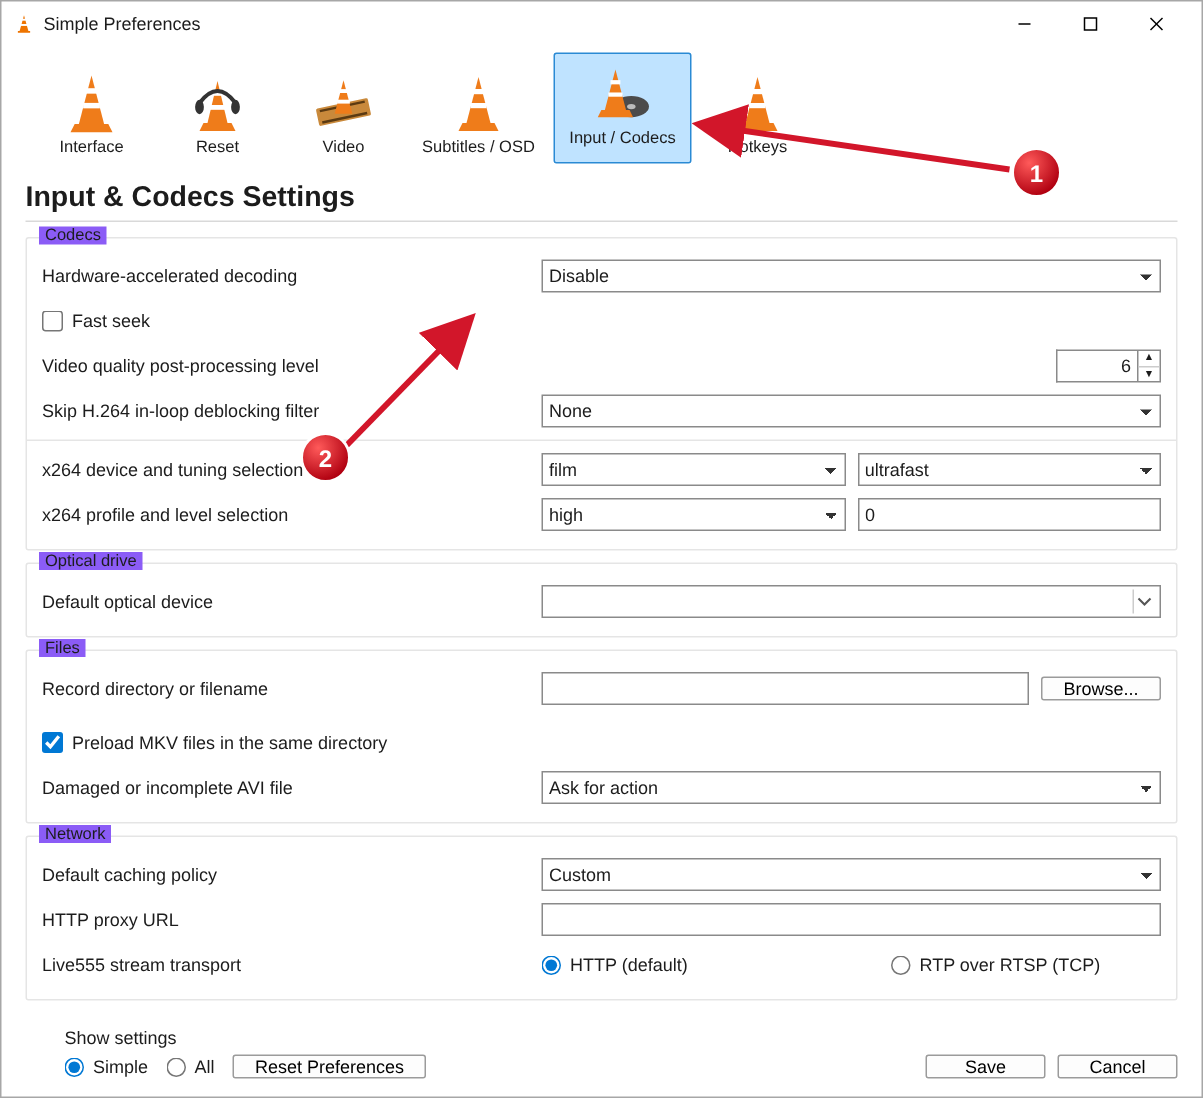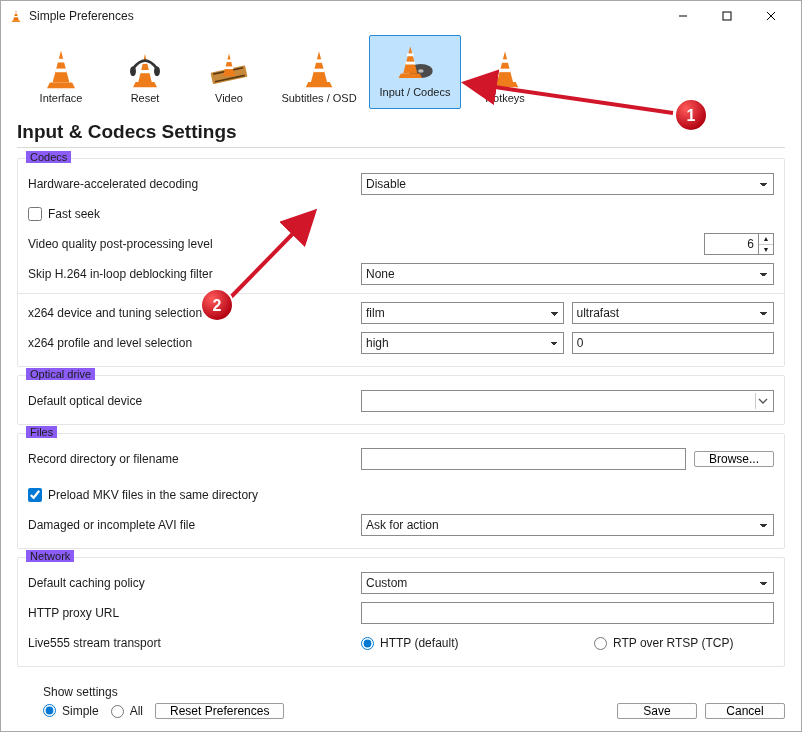--- a/index.html
+++ b/index.html
@@ -318,21 +318,21 @@
         </label>
       </div>
     </div>
   </div>
 </div>
 
 <div class="footer">
   <div class="footer-left">
     <span>Show settings</span>
     <div class="radios">
-      <label style="display:flex;align-items:flex-start">
+      <label style="display:flex;align-items:center">
         <input type="radio" name="mode" checked="" style="">
         <span>Simple</span>
       </label>
       <label style="display:flex;align-items:center">
         <input type="radio" name="mode" style="">
         <span>All</span>
       </label>
       <button class="btn">Reset Preferences</button>
     </div>
   </div>

